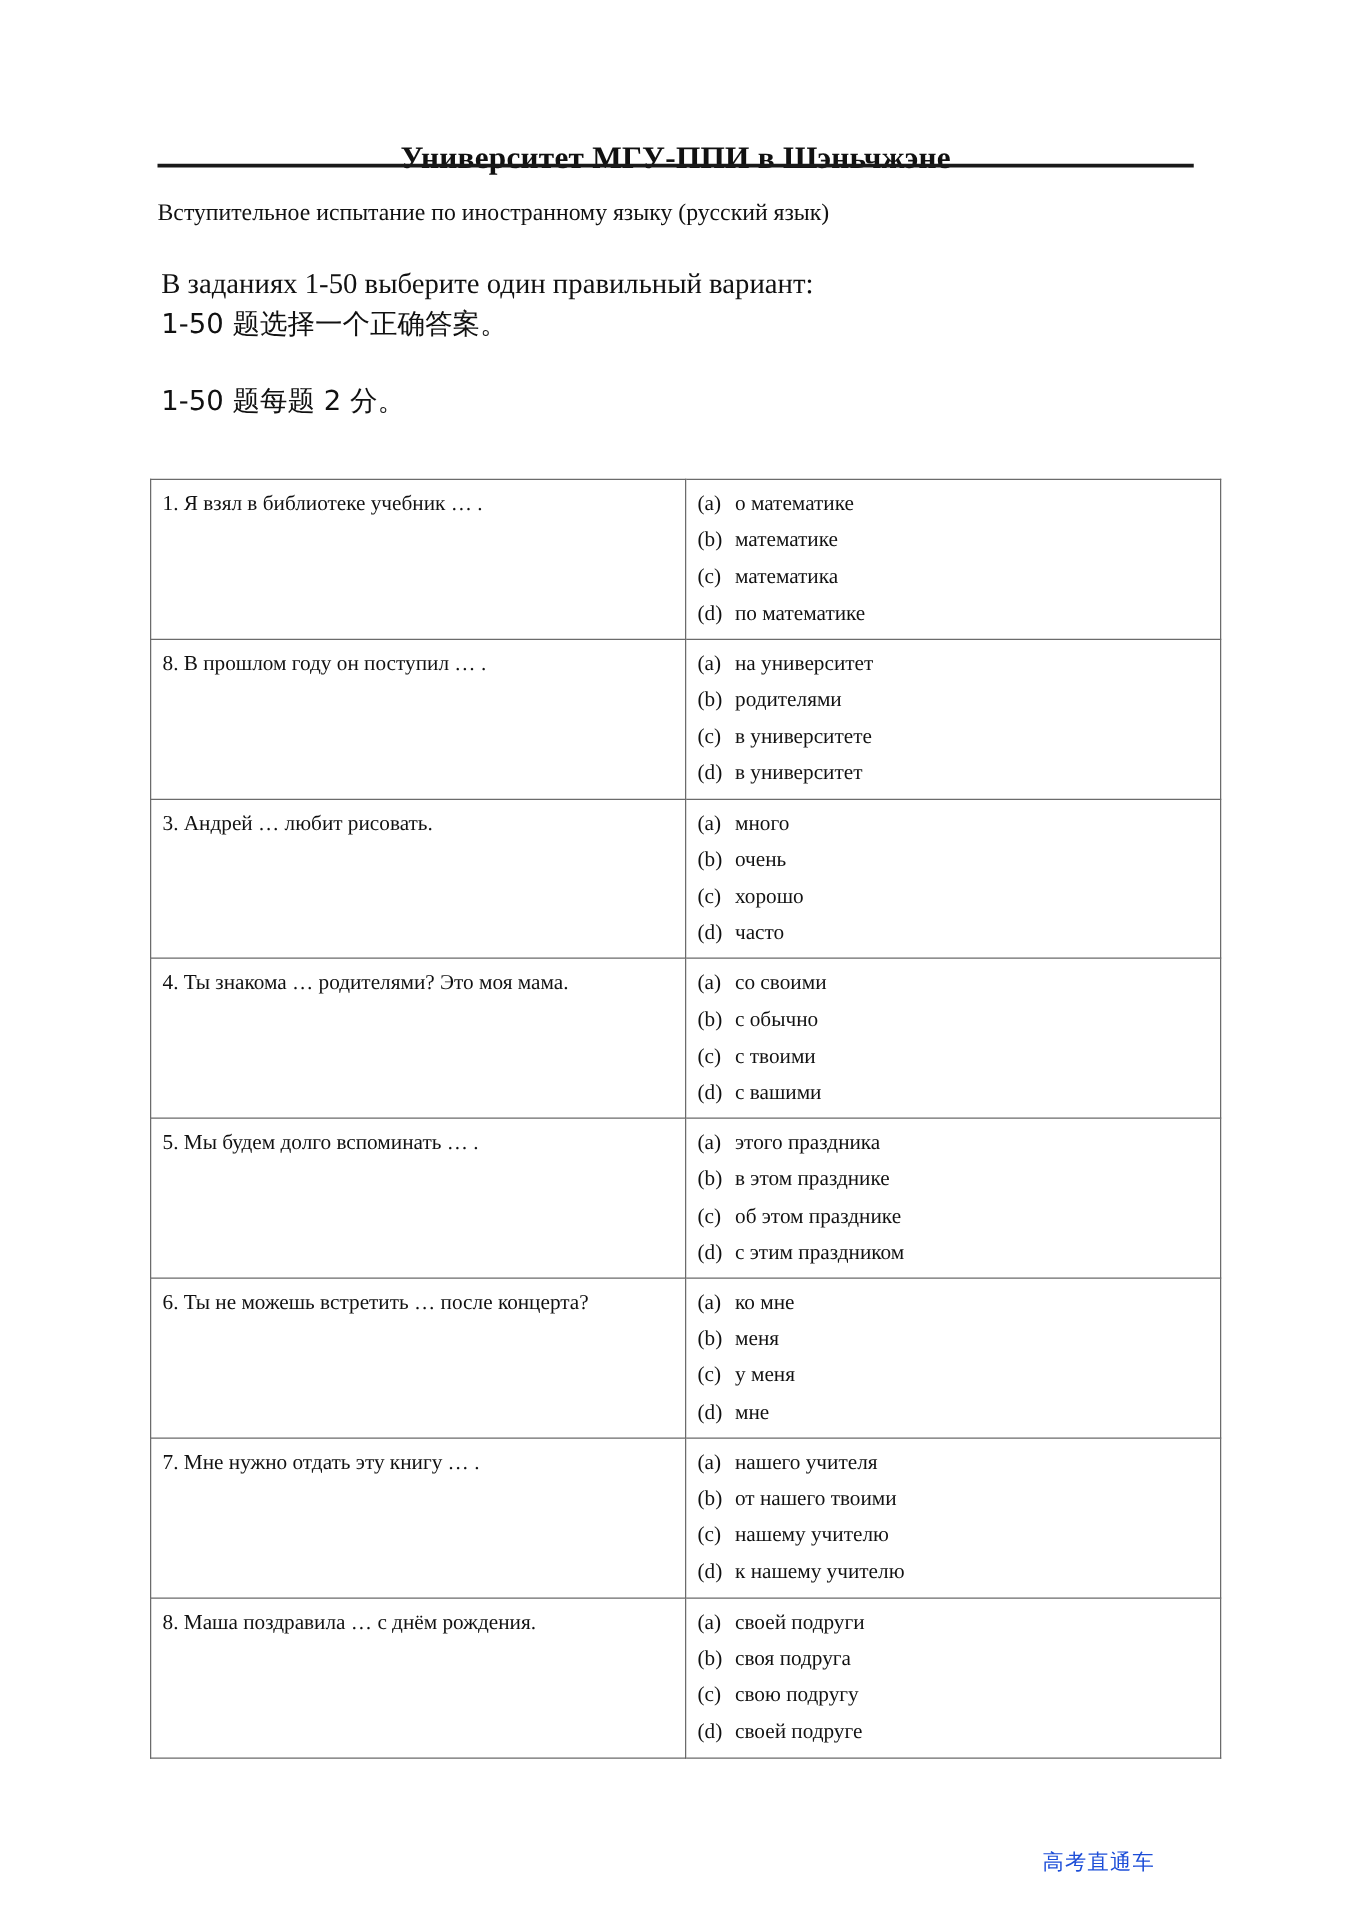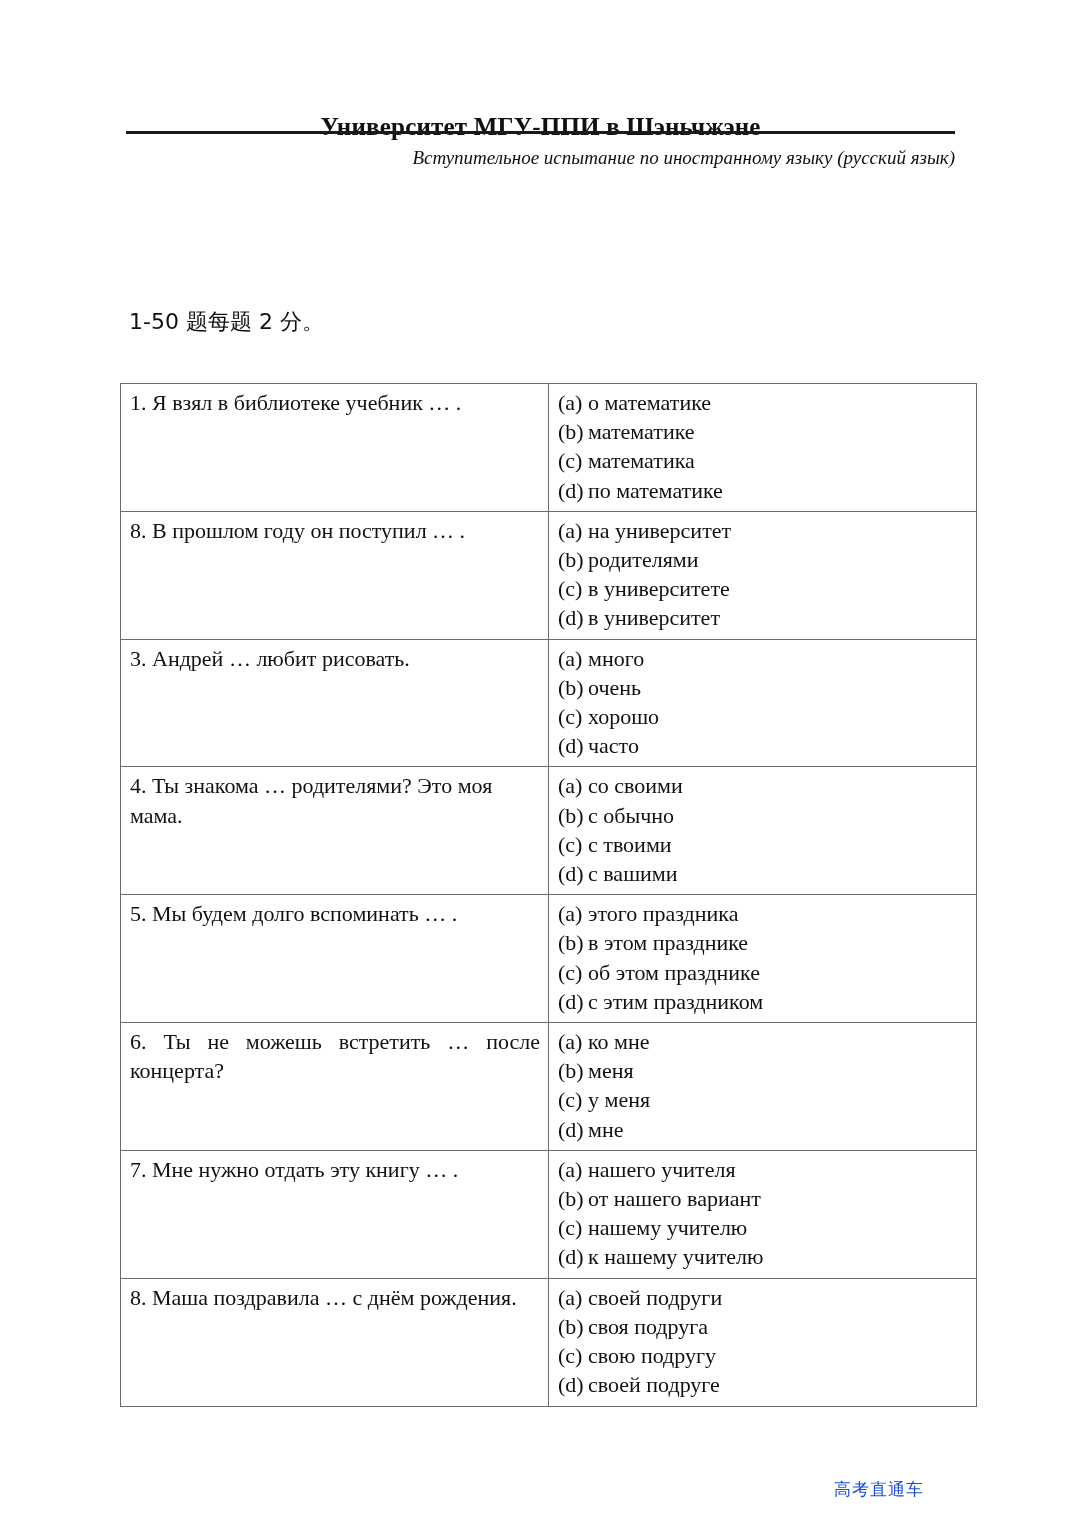--- a/index.html
+++ b/index.html
@@ -46,25 +46,24 @@
     left: 126px;
     top: 131px;
     width: 829px;
     height: 3px;
     background: #1a1a1a;
   }
 
   .doc-subtitle {
     position: absolute;
     left: 126px;
-    top: 147px;
+    top: 160px;
     width: 829px;
-    text-align: right;
+    text-align: left;
     font-size: 19px;
-    font-style: italic;
     font-family: "Liberation Serif", "DejaVu Serif", serif;
     line-height: 1.2;
   }
 
   
   .intro-block {
     position: absolute;
     left: 129px;
     width: 830px;
     font-size: 23px;
@@ -85,21 +84,21 @@
     left: 120px;
     top: 383px;
     width: 820px;
     border-collapse: collapse;
     table-layout: fixed;
   }
   .qtable td {
     border: 1.5px solid #6b6b6b;
     vertical-align: top;
     padding: 4px 8px 6px 9px;
-    font-size: 22px;
+    font-size: 17px;
     line-height: 29.2px;
     margin-top: 15px;
   }
   .qtable td.q-cell {
     width: 410px;
   }
   .qtable td.a-cell {
     width: 410px;
   }
   .q-text {
@@ -136,20 +135,24 @@
 <body>
 
 <div class="page">
 
   <h1 class="doc-title">Университет МГУ-ППИ в Шэньчжэне</h1>
 
   <div class="title-rule"></div>
 
   <div class="doc-subtitle">Вступительное испытание по иностранному языку (русский язык)</div>
 
+  <div class="intro-block intro-a">
+    <div class="intro-line">В заданиях 1-50 выберите один правильный вариант:</div>
+    <div class="intro-line cjk">1-50 题选择一个正确答案。</div>
+  </div>
 
   <div class="intro-block intro-b">
     <div class="intro-line cjk">1-50 题每题 2 分。</div>
   </div>
 
   <table class="qtable">
     <tbody>
         <tr>
           <td class="q-cell">
             <span class="q-text">1. Я взял в библиотеке учебник … .</span>
@@ -215,21 +218,21 @@
             <span class="opt"><span class="opt-key">(c)</span><span class="opt-text">у меня</span></span>
             <span class="opt"><span class="opt-key">(d)</span><span class="opt-text">мне</span></span>
           </td>
         </tr>
         <tr>
           <td class="q-cell">
             <span class="q-text">7. Мне нужно отдать эту книгу … .</span>
           </td>
           <td class="a-cell">
             <span class="opt"><span class="opt-key">(a)</span><span class="opt-text">нашего учителя</span></span>
-            <span class="opt"><span class="opt-key">(b)</span><span class="opt-text">от нашего вариант</span></span>
+            <span class="opt"><span class="opt-key">(b)</span><span class="opt-text">от нашего твоими</span></span>
             <span class="opt"><span class="opt-key">(c)</span><span class="opt-text">нашему учителю</span></span>
             <span class="opt"><span class="opt-key">(d)</span><span class="opt-text">к нашему учителю</span></span>
           </td>
         </tr>
         <tr>
           <td class="q-cell">
             <span class="q-text">8. Маша поздравила … с днём рождения.</span>
           </td>
           <td class="a-cell">
             <span class="opt"><span class="opt-key">(a)</span><span class="opt-text">своей подруги</span></span>

